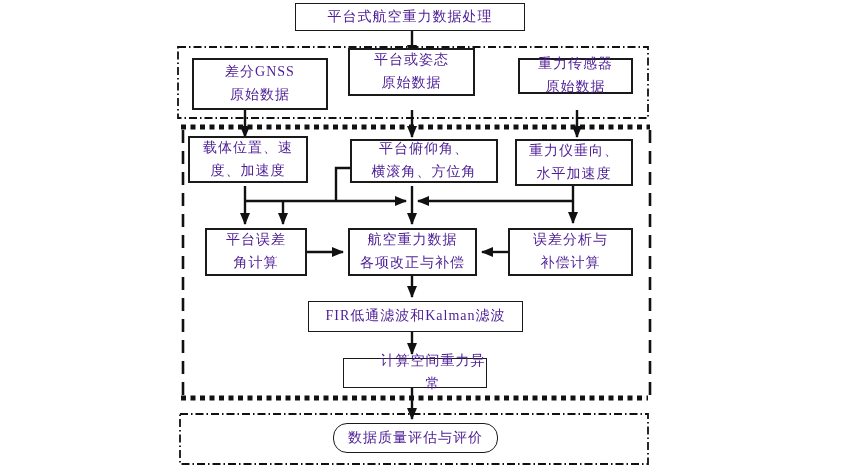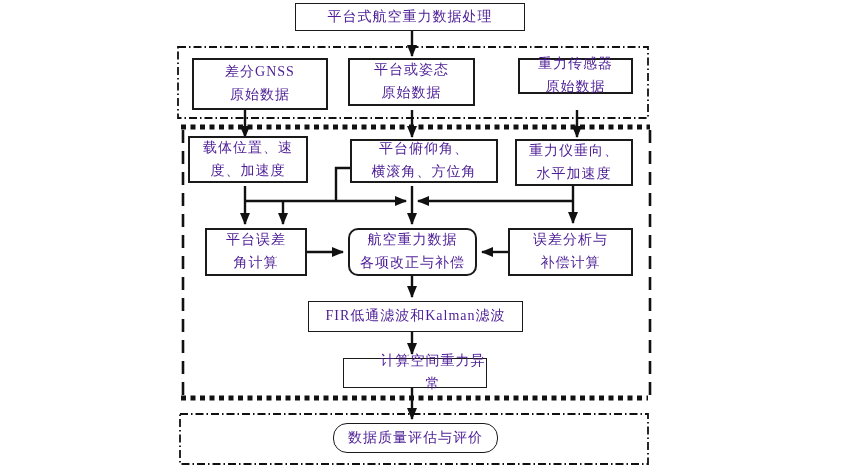--- a/index.html
+++ b/index.html
@@ -73,35 +73,35 @@
 
     <path class="wire" d="M412,276 L412,297" marker-end="url(#ah)"></path>
     <path class="wire" d="M412,332 L412,354" marker-end="url(#ah)"></path>
     <path class="wire" d="M412,388 L412,419" marker-end="url(#ah)"></path>
   </svg>
 
   <div class="node thin" style="left:295px;top:3px;width:230px;height:28px;"><span>平台式航空重力数据处理</span></div>
 
   <div class="node" style="left:192px;top:58px;width:136px;height:52px;">差分GNSS
 原始数据</div>
-  <div class="node" style="left:348px;top:58px;width:127px;height:48px;">平台或姿态
+  <div class="node" style="left:348px;top:48px;width:127px;height:48px;">平台或姿态
 原始数据</div>
   <div class="node" style="left:518px;top:58px;width:115px;height:36px;">重力传感器
 原始数据</div>
 
   <div class="node" style="left:188px;top:136px;width:120px;height:47px;text-align:center;">载体位置、速
 度、加速度</div>
   <div class="node" style="left:350px;top:139px;width:148px;height:44px;">平台俯仰角、
 横滚角、方位角</div>
   <div class="node" style="left:515px;top:139px;width:118px;height:47px;">重力仪垂向、
 水平加速度</div>
 
   <div class="node" style="left:205px;top:228px;width:102px;height:48px;">平台误差
 角计算</div>
-  <div class="node" style="left:348px;top:228px;width:129px;height:48px;border-radius:10px;">航空重力数据
+  <div class="node" style="left:348px;top:228px;width:129px;height:48px;">航空重力数据
 各项改正与补偿</div>
   <div class="node" style="left:508px;top:228px;width:125px;height:48px;">误差分析与
 补偿计算</div>
 
   <div class="node thin" style="left:308px;top:301px;width:215px;height:31px;">FIR低通滤波和Kalman滤波</div>
 
   <div class="node thin" style="left:343px;top:358px;width:144px;height:30px;padding-left:36px;">计算空间重力异常</div>
 
   <div class="node thin" style="left:333px;top:423px;width:165px;height:30px;border-radius:14px;">数据质量评估与评价</div>
 

